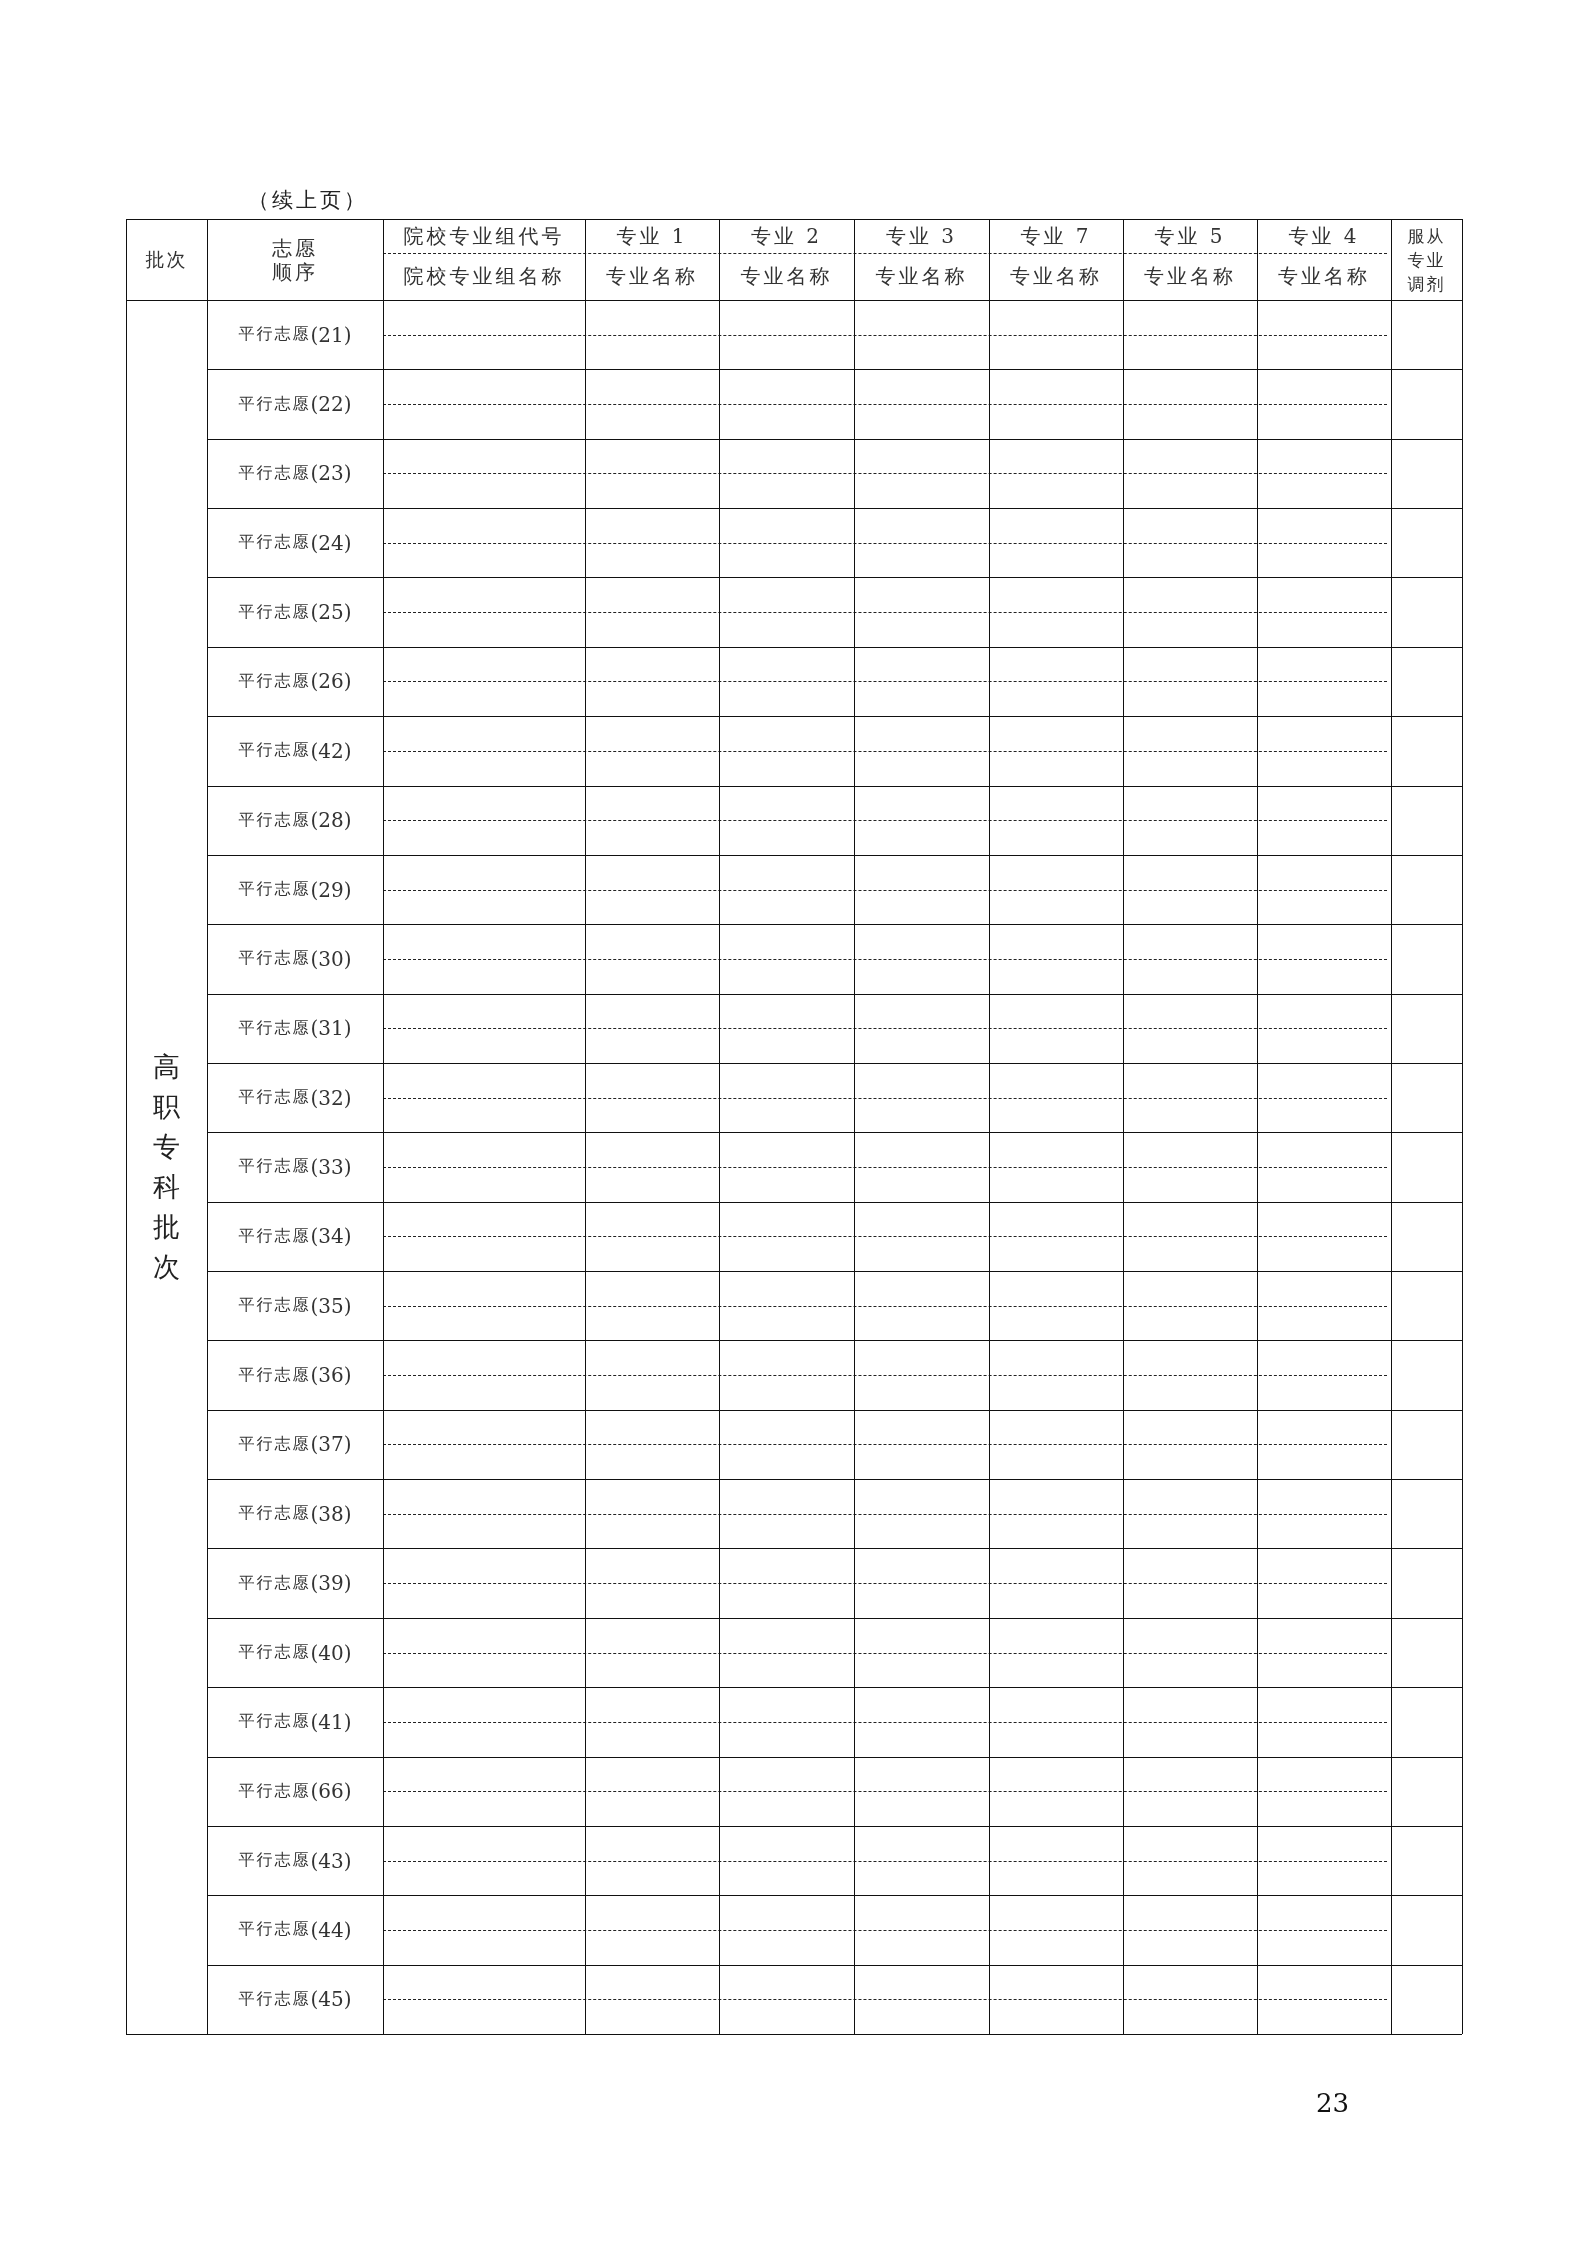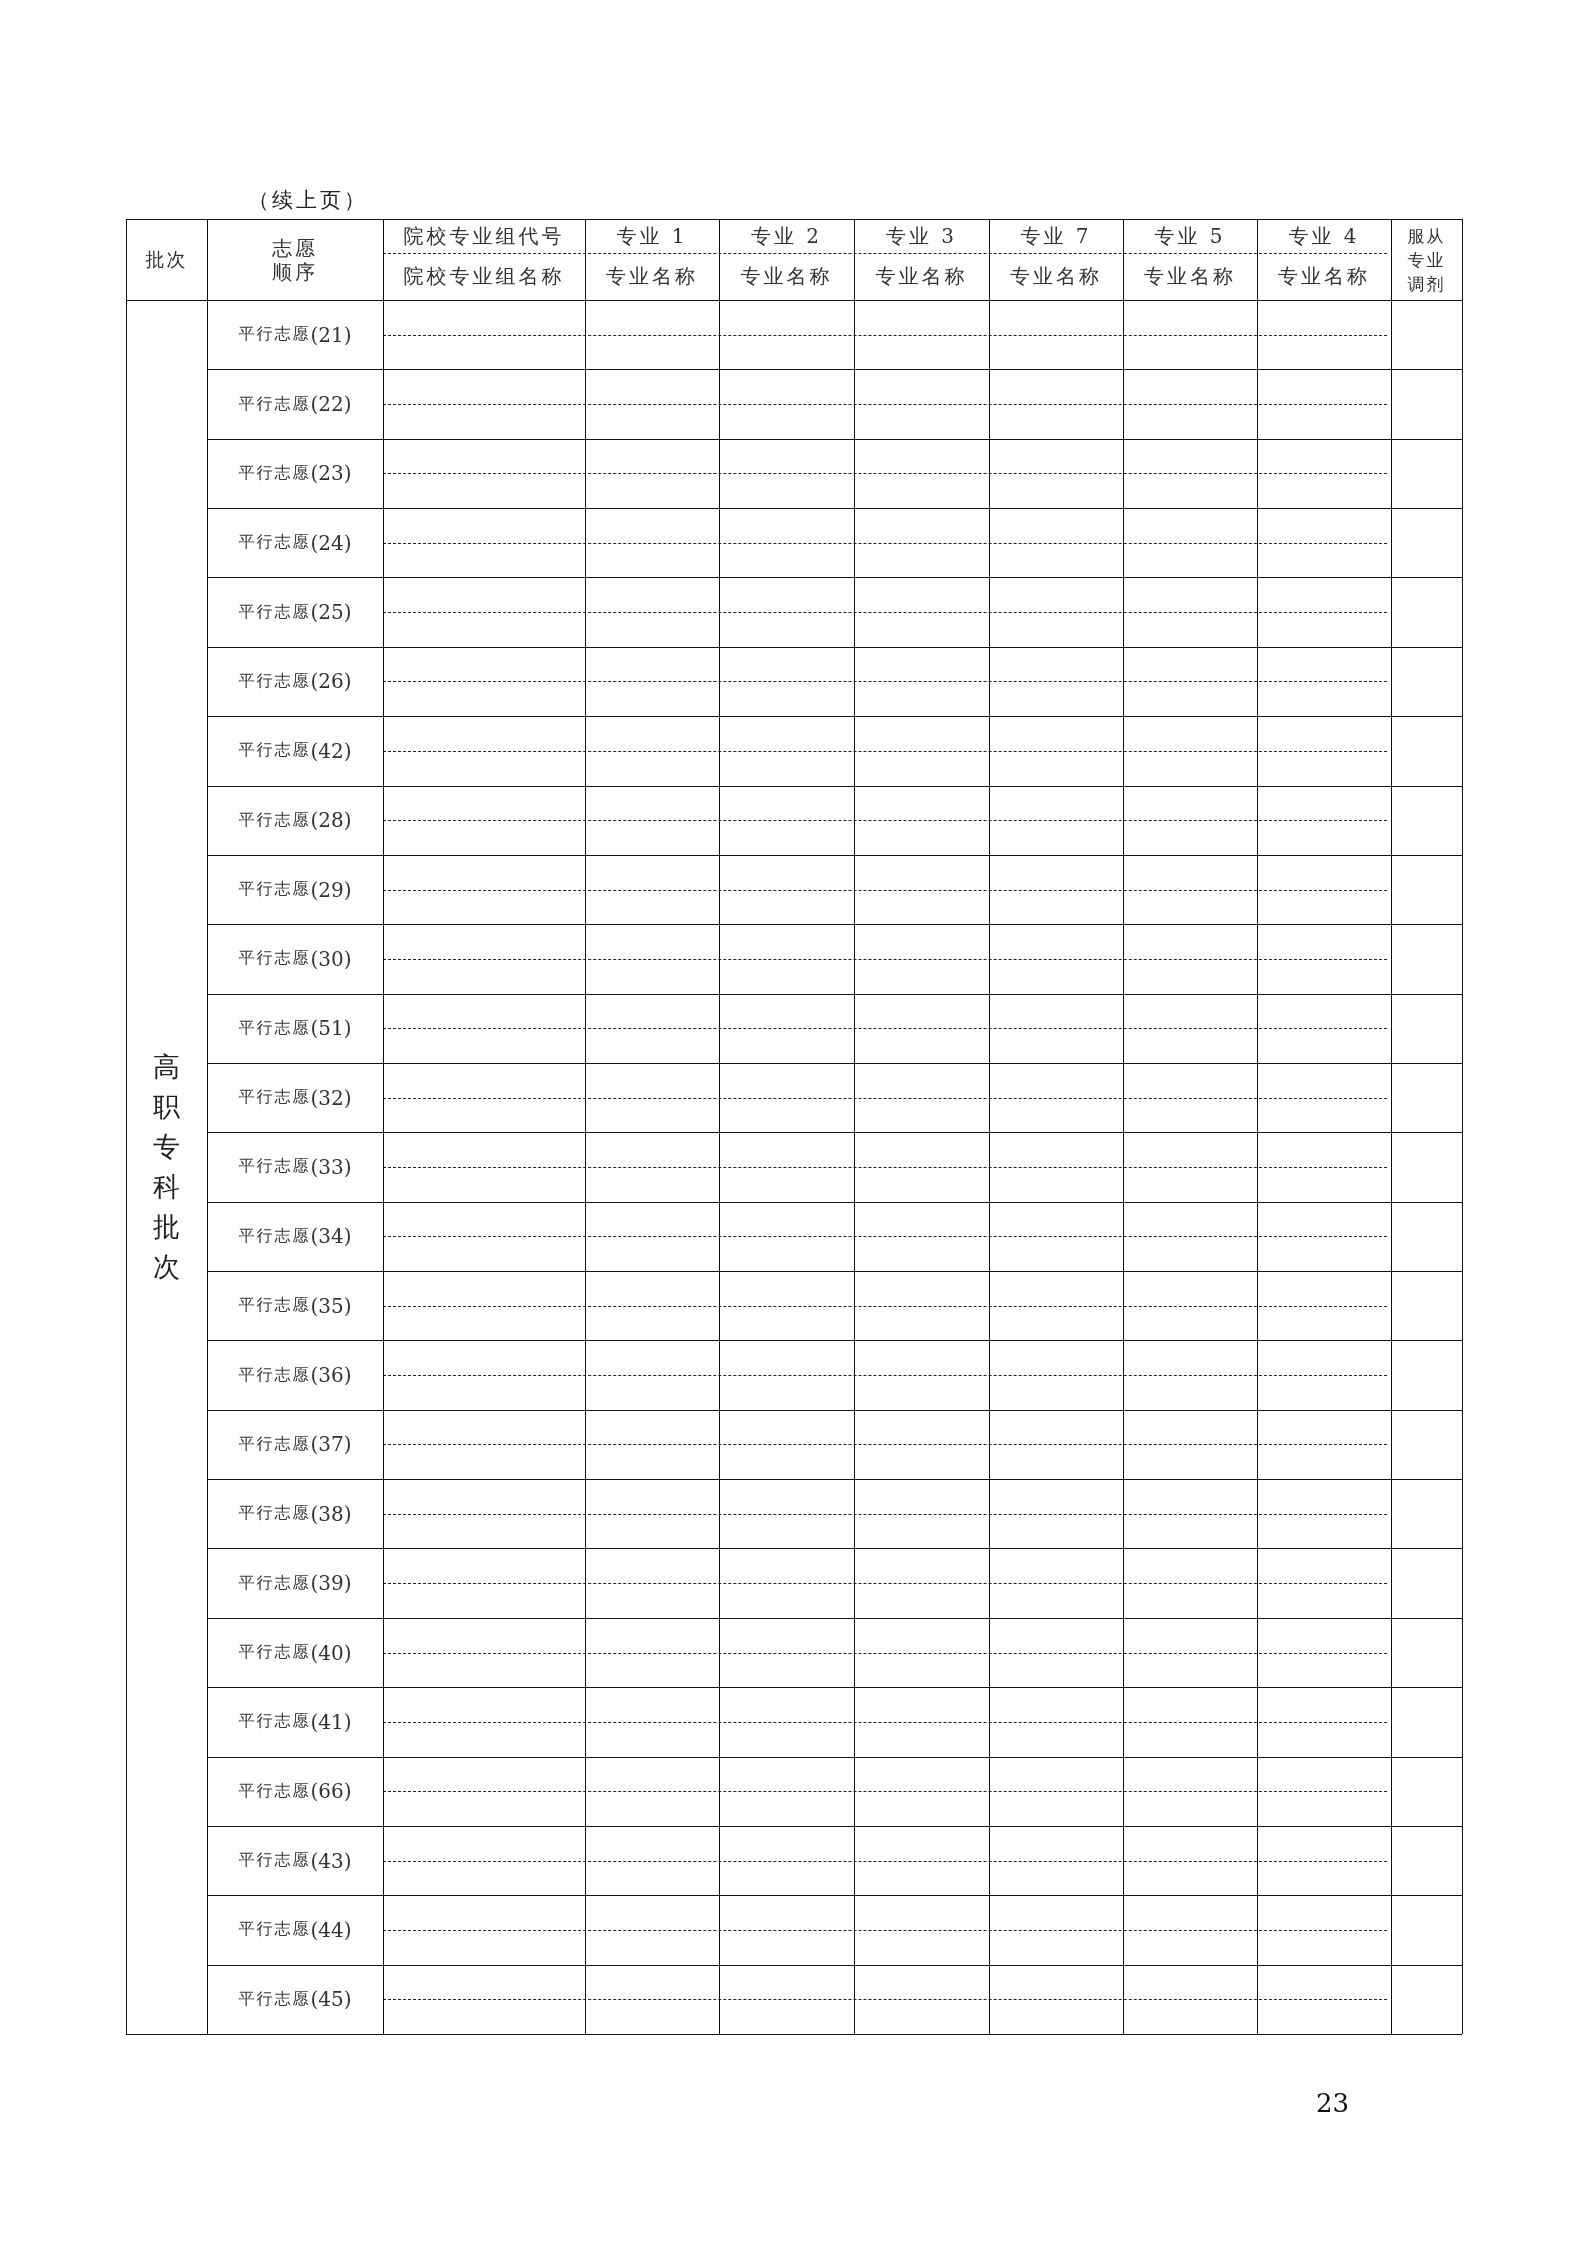--- a/index.html
+++ b/index.html
@@ -252,21 +252,21 @@
       <div class="row-input" style="left: 856px; top: 960.92px; width: 131px; height: 30.68px;"></div>
       <div class="row-input" style="left: 991px; top: 926.24px; width: 130px; height: 30.68px;"></div>
       <div class="row-input" style="left: 991px; top: 960.92px; width: 130px; height: 30.68px;"></div>
       <div class="row-input" style="left: 1125px; top: 926.24px; width: 130px; height: 30.68px;"></div>
       <div class="row-input" style="left: 1125px; top: 960.92px; width: 130px; height: 30.68px;"></div>
       <div class="row-input" style="left: 1259px; top: 926.24px; width: 130px; height: 30.68px;"></div>
       <div class="row-input" style="left: 1259px; top: 960.92px; width: 130px; height: 30.68px;"></div>
       <div class="row-input" style="left: 1393px; top: 926.24px; width: 67px; height: 65.36px;"></div>
       <div class="row-label" style="left: 207px; top: 993.6px; width: 176px; height: 69.36px;">
         <span class="zh">平行志愿</span>
-        <span class="num">(51)</span>
+        <span class="num">(31)</span>
       </div>
       <div class="row-input" style="left: 385px; top: 995.6px; width: 198px; height: 30.68px;"></div>
       <div class="row-input" style="left: 385px; top: 1030.28px; width: 198px; height: 30.68px;"></div>
       <div class="row-input" style="left: 587px; top: 995.6px; width: 130px; height: 30.68px;"></div>
       <div class="row-input" style="left: 587px; top: 1030.28px; width: 130px; height: 30.68px;"></div>
       <div class="row-input" style="left: 721px; top: 995.6px; width: 131px; height: 30.68px;"></div>
       <div class="row-input" style="left: 721px; top: 1030.28px; width: 131px; height: 30.68px;"></div>
       <div class="row-input" style="left: 856px; top: 995.6px; width: 131px; height: 30.68px;"></div>
       <div class="row-input" style="left: 856px; top: 1030.28px; width: 131px; height: 30.68px;"></div>
       <div class="row-input" style="left: 991px; top: 995.6px; width: 130px; height: 30.68px;"></div>

